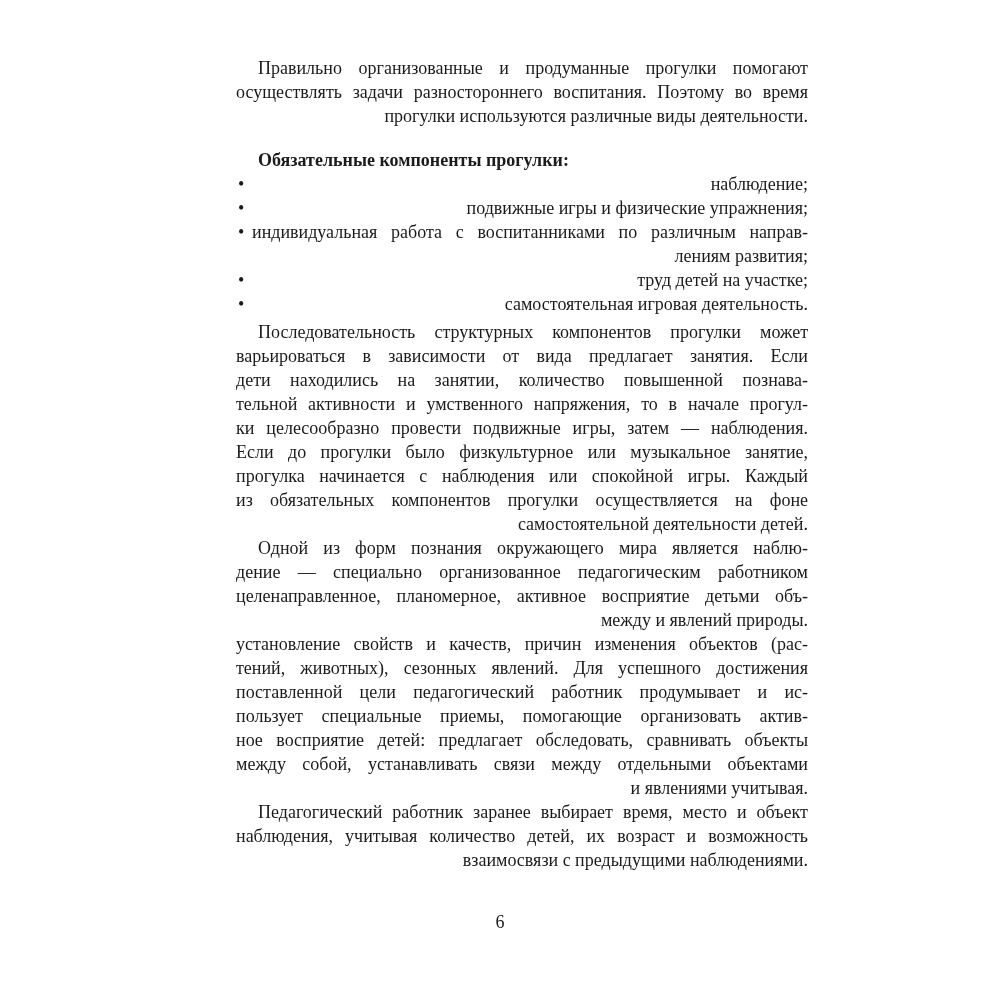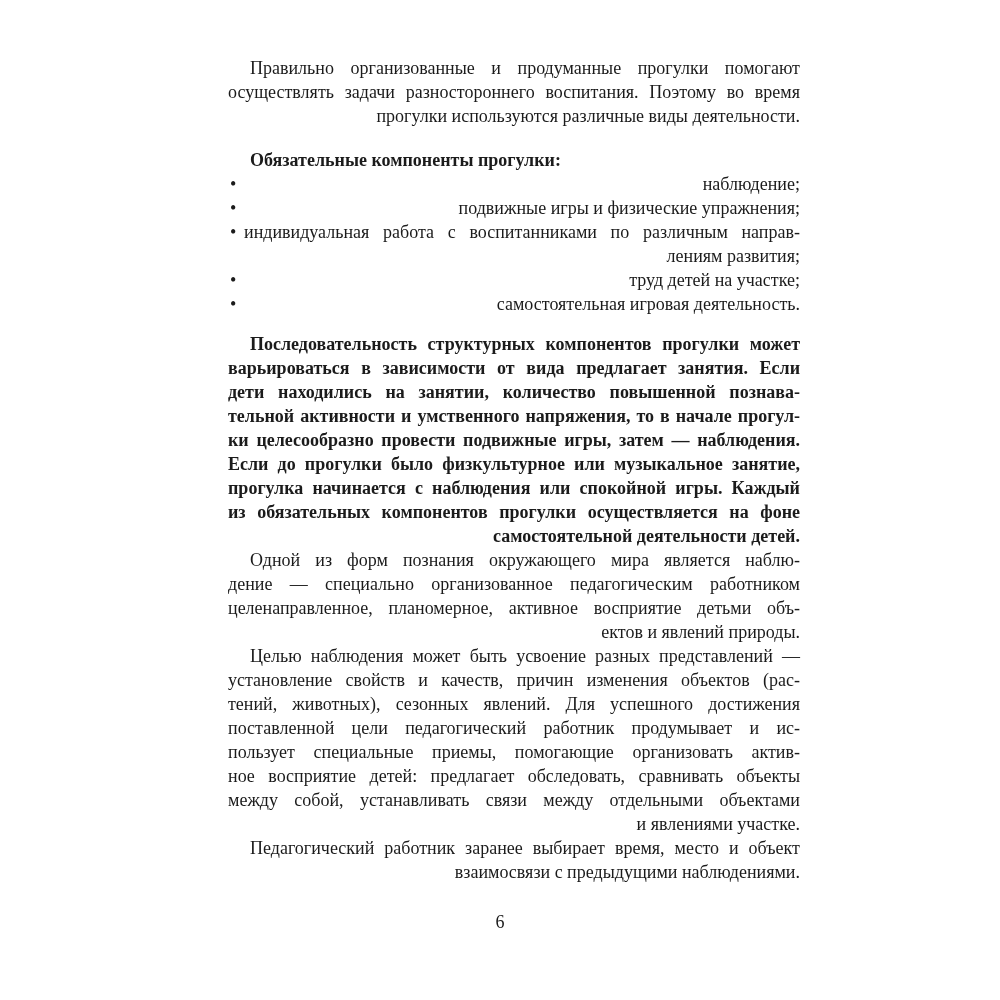--- a/index.html
+++ b/index.html
@@ -10,38 +10,38 @@
   }
   .page {
     position: relative;
     width: 1000px; height: 1000px;
     background: #ffffff;
     color: #1b1b1b;
     overflow: hidden;
   }
   .text-block {
     position: absolute;
-    left: 228px; top: 56px;
+    left: 236px; top: 56px;
     width: 572px;
     font-size: 18px;
     line-height: 24px;
   }
   .para { margin: 0; }
   .line { text-align: right; }
   .line.just { text-align: justify; text-align-last: justify; }
   .line.indent { text-indent: 22px; }
   .heading {
     font-weight: bold;
     text-indent: 22px;
     margin-top: 20px;
   }
   .list { margin: 0 0 4px 0; }
   .list-item { position: relative; padding-left: 16px; }
   .bullet { position: absolute; left: 2px; top: 0; }
-  .gap-before { margin-top: 16px; font-weight: bold; }
+  .gap-before { margin-top: 4px; }
   .page-number {
     position: absolute;
     top: 912px; left: 0;
     width: 100%;
     text-align: center;
     font-size: 18px;
     color: #1b1b1b;
   }
 </style>
 </head>
@@ -86,31 +86,31 @@
         <div class="line just">ки целесообразно провести подвижные игры, затем — наблюдения.</div>
         <div class="line just">Если до прогулки было физкультурное или музыкальное занятие,</div>
         <div class="line just">прогулка начинается с наблюдения или спокойной игры. Каждый</div>
         <div class="line just">из обязательных компонентов прогулки осуществляется на фоне</div>
         <div class="line">самостоятельной деятельности детей.</div>
       </div>
       <div class="para">
         <div class="line just indent">Одной из форм познания окружающего мира является наблю-</div>
         <div class="line just">дение — специально организованное педагогическим работником</div>
         <div class="line just">целенаправленное, планомерное, активное восприятие детьми объ-</div>
-        <div class="line">ектов и явлений природы.</div>
+        <div class="line">между и явлений природы.</div>
       </div>
       <div class="para">
-        <div class="line just indent">Целью наблюдения может быть усвоение разных представлений —</div>
         <div class="line just">установление свойств и качеств, причин изменения объектов (рас-</div>
         <div class="line just">тений, животных), сезонных явлений. Для успешного достижения</div>
         <div class="line just">поставленной цели педагогический работник продумывает и ис-</div>
         <div class="line just">пользует специальные приемы, помогающие организовать актив-</div>
         <div class="line just">ное восприятие детей: предлагает обследовать, сравнивать объекты</div>
         <div class="line just">между собой, устанавливать связи между отдельными объектами</div>
-        <div class="line">и явлениями участке.</div>
+        <div class="line">и явлениями учитывая.</div>
       </div>
       <div class="para">
         <div class="line just indent">Педагогический работник заранее выбирает время, место и объект</div>
+        <div class="line just">наблюдения, учитывая количество детей, их возраст и возможность</div>
         <div class="line">взаимосвязи с предыдущими наблюдениями.</div>
       </div>
     </main>
   <div class="page-number">6</div>
 </div>
 
 </body></html>

